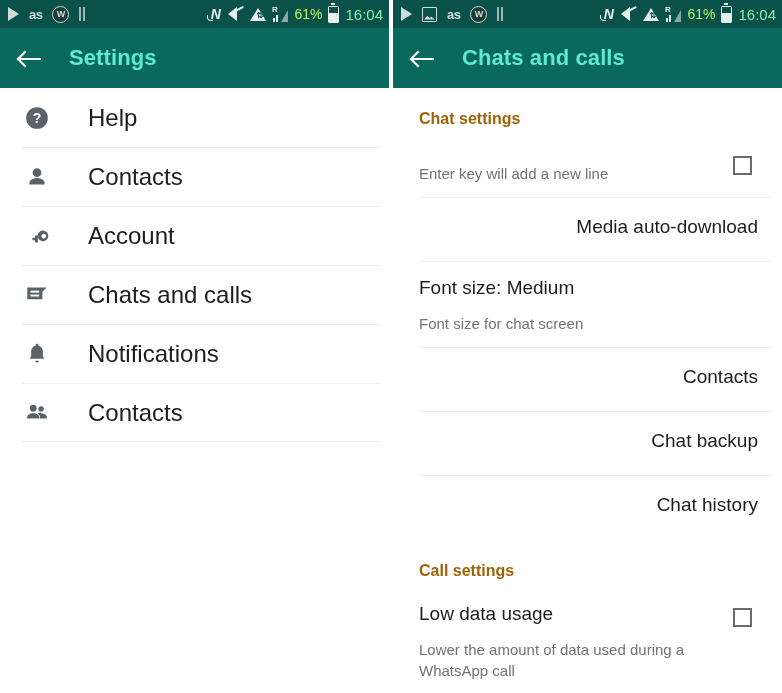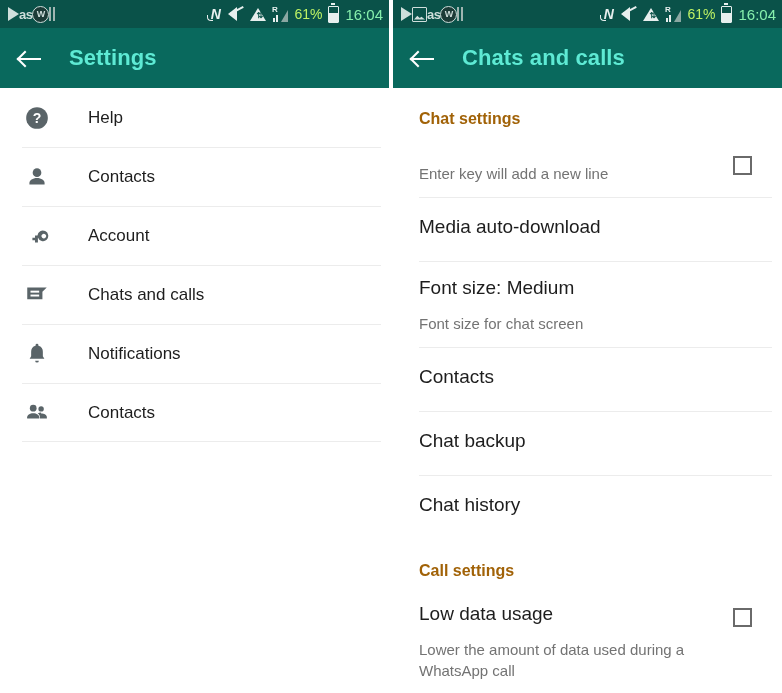--- a/index.html
+++ b/index.html
@@ -37,20 +37,21 @@
     background: #0a5249;
     display: flex;
     align-items: center;
     padding: 0 6px 0 8px;
     box-sizing: border-box;
     color: #e7efee;
   }
   .status-left {
     display: flex;
     align-items: center;
+    gap: 10px;
     flex: 1;
   }
   .status-right {
     display: flex;
     align-items: center;
     gap: 6px;
   }
   .st-ico {
     display: inline-flex;
     align-items: center;
@@ -259,21 +260,21 @@
   .set-ico {
     width: 34px; height: 34px;
     flex: none;
     display: flex;
     align-items: center;
     justify-content: center;
     color: #5a6468;
   }
   .set-label {
     margin-left: 34px;
-    font-size: 17px;
+    font-size: 24px;
     color: #1d1d1d;
   }
 
   
   .chat-list { padding-top: 0; }
   .sec-head {
     color: #a16207;
     font-size: 16px;
     font-weight: bold;
     padding: 22px 0 8px 26px;
@@ -310,21 +311,21 @@
   .cbox {
     width: 19px; height: 19px;
     border: 2px solid #6a6a6a;
     box-sizing: border-box;
     flex: none;
     margin-right: 30px;
     margin-top: 6px;
     background: #fff;
     cursor: pointer;
   }
-  .row-single { padding: 17px 12px 17px 26px; }
+  .row-single { padding: 17px 12px 17px 26px; text-align: right; }
 </style>
 </head>
 <body>
 
 <div class="screens">
 
   <div class="panel">
 
     <div class="statusbar">
       <div class="status-left">

